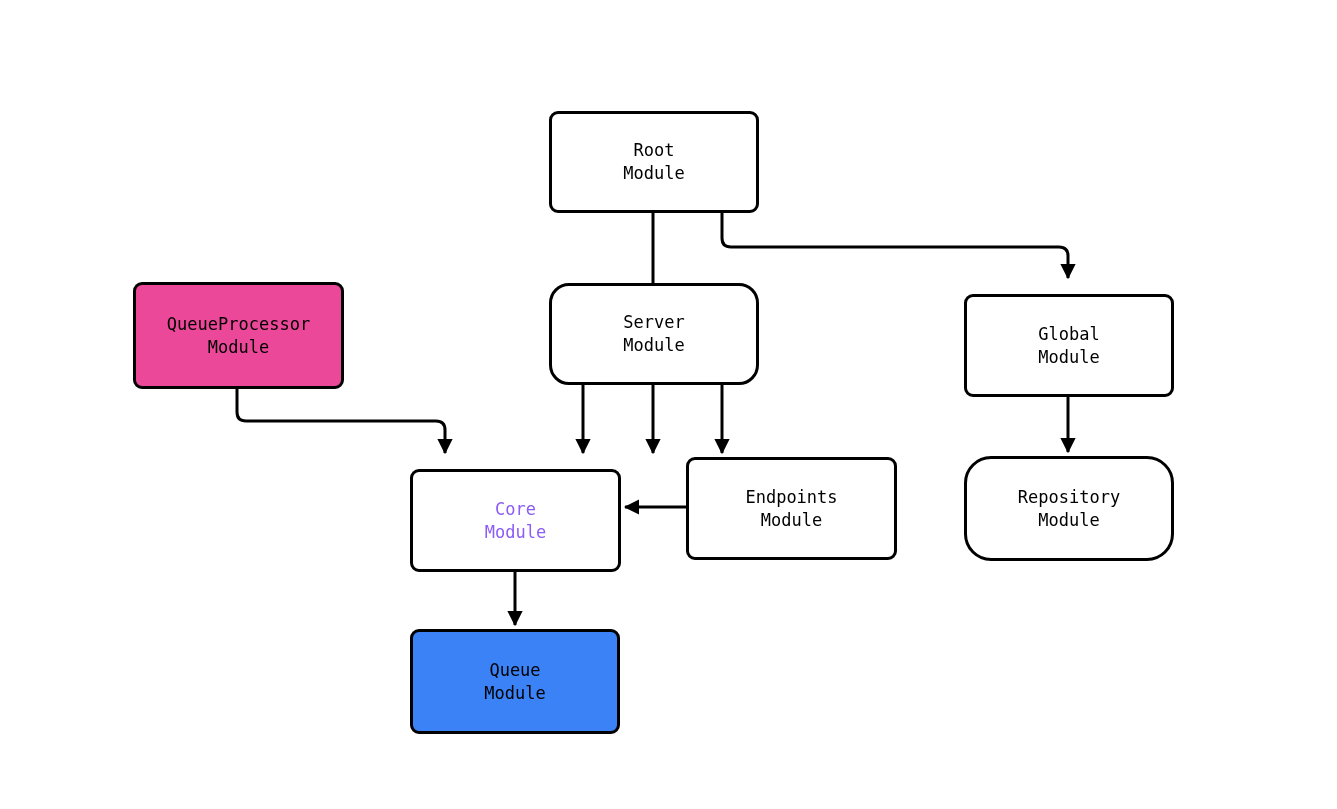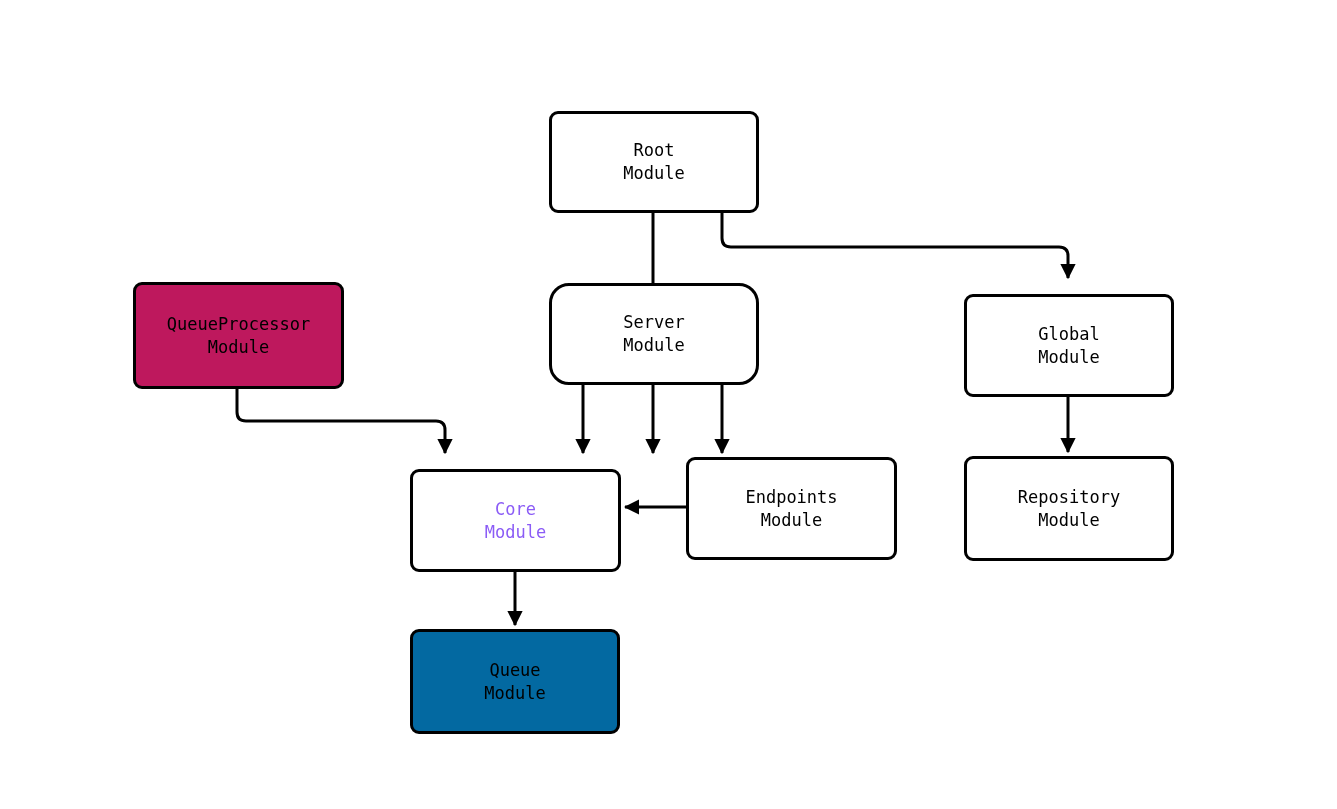--- a/index.html
+++ b/index.html
@@ -74,21 +74,21 @@
     <path d="M 1068 369 L 1068 436" fill="none" stroke="#000000" stroke-width="3" marker-end="url(#arrow)"></path>
 
     <path d="M 515 544 L 515 609" fill="none" stroke="#000000" stroke-width="3" marker-end="url(#arrow)"></path>
   </svg>
 
   <div class="node" style="left: 549px; top: 95px; width: 210px; height: 102px; background: rgb(255, 255, 255); border-color: rgb(0, 0, 0); color: rgb(0, 0, 0);">
     <span class="ln">Root</span>
     <span class="ln">Module</span>
   </div>
 
-  <div class="node" style="left: 133px; top: 266px; width: 211px; height: 107px; background: #be185d; border-color: rgb(0, 0, 0); color: rgb(0, 0, 0);">
+  <div class="node" style="left: 133px; top: 266px; width: 211px; height: 107px; background: #ec4899; border-color: rgb(0, 0, 0); color: rgb(0, 0, 0);">
     <span class="ln">QueueProcessor</span>
     <span class="ln">Module</span>
   </div>
 
   <div class="node" style="left: 549px; top: 267px; width: 210px; height: 102px; background: rgb(255, 255, 255); border-color: rgb(0, 0, 0); color: rgb(0, 0, 0); border-radius: 20px;">
     <span class="ln">Server</span>
     <span class="ln">Module</span>
   </div>
 
   <div class="node" style="left: 964px; top: 278px; width: 210px; height: 103px; background: rgb(255, 255, 255); border-color: rgb(0, 0, 0); color: rgb(0, 0, 0);">
@@ -99,23 +99,23 @@
   <div class="node" style="left: 410px; top: 453px; width: 211px; height: 103px; background: rgb(255, 255, 255); border-color: rgb(0, 0, 0); color: #8b5cf6;">
     <span class="ln">Core</span>
     <span class="ln">Module</span>
   </div>
 
   <div class="node" style="left: 686px; top: 441px; width: 211px; height: 103px; background: rgb(255, 255, 255); border-color: rgb(0, 0, 0); color: rgb(0, 0, 0);">
     <span class="ln">Endpoints</span>
     <span class="ln">Module</span>
   </div>
 
-  <div class="node" style="left: 964px; top: 440px; width: 210px; height: 105px; background: rgb(255, 255, 255); border-color: rgb(0, 0, 0); color: rgb(0, 0, 0);">
+  <div class="node" style="left: 964px; top: 440px; width: 210px; height: 105px; background: rgb(255, 255, 255); border-color: rgb(0, 0, 0); color: rgb(0, 0, 0); border-radius: 27px;">
     <span class="ln">Repository</span>
     <span class="ln">Module</span>
   </div>
 
-  <div class="node" style="left: 410px; top: 613px; width: 210px; height: 105px; background: #0369a1; border-color: rgb(0, 0, 0); color: rgb(0, 0, 0);">
+  <div class="node" style="left: 410px; top: 613px; width: 210px; height: 105px; background: #3b82f6; border-color: rgb(0, 0, 0); color: rgb(0, 0, 0);">
     <span class="ln">Queue</span>
     <span class="ln">Module</span>
   </div>
 
 </div>
 
 </body></html>

